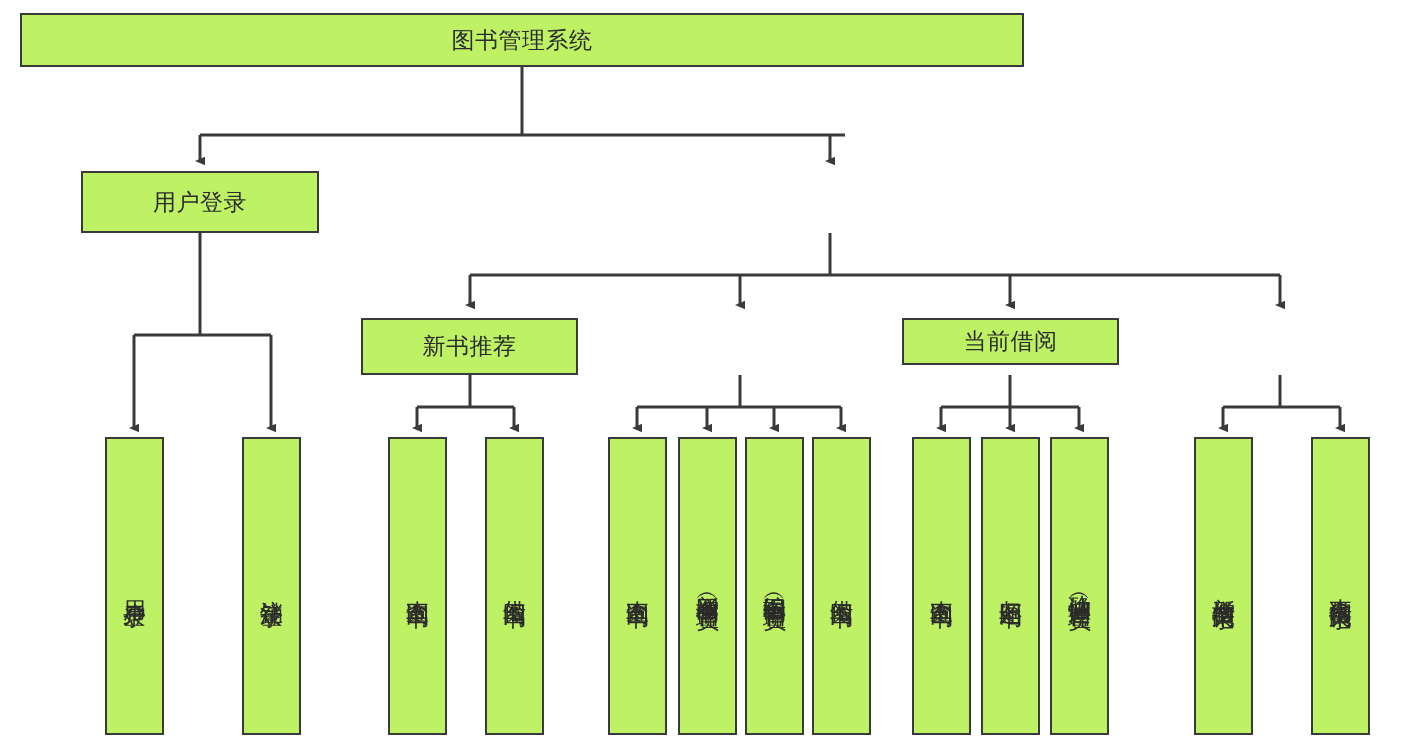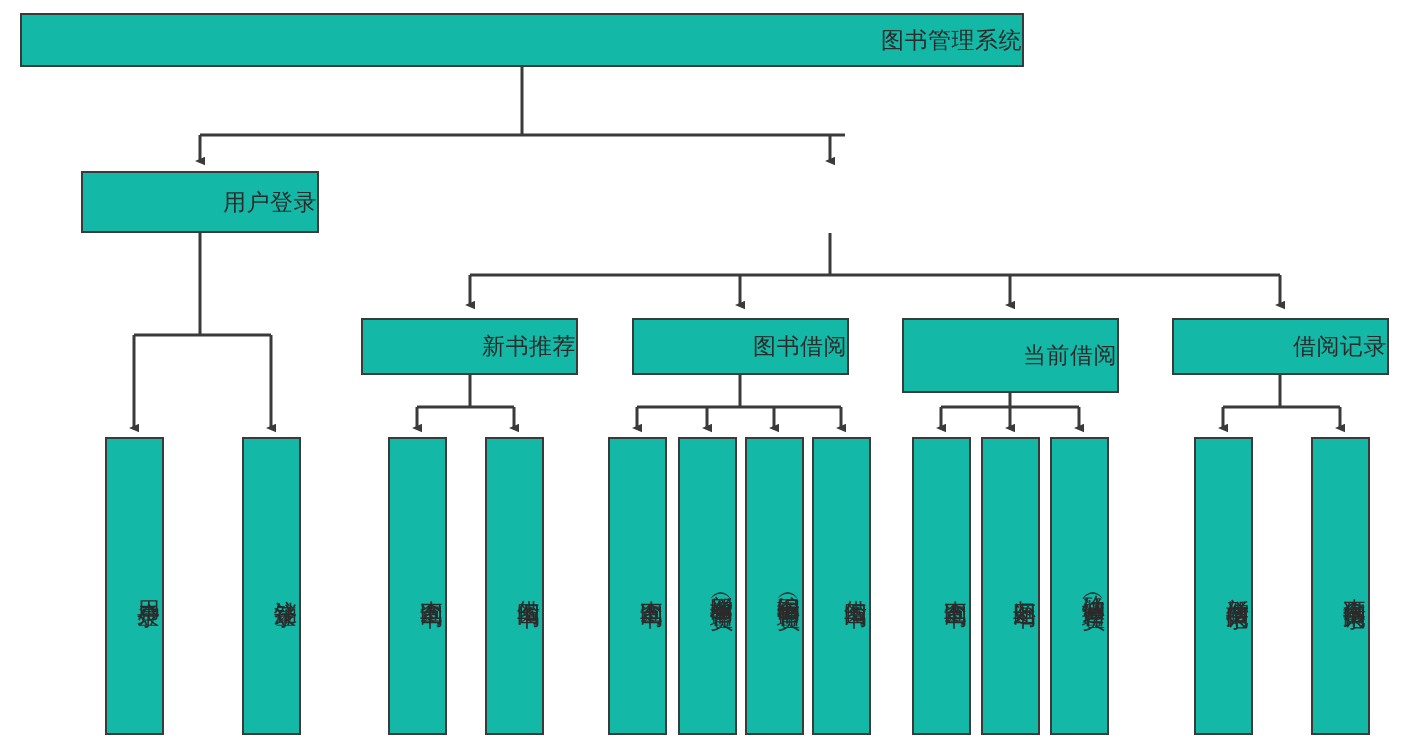--- a/index.html
+++ b/index.html
@@ -22,25 +22,25 @@
   svg.diagram-canvas {
     position: absolute;
     left: 0;
     top: 0;
     width: 1405px;
     height: 747px;
   }
   .node-box {
     position: absolute;
     box-sizing: border-box;
-    background: #14b8a6;
+    background: #bef264;
     border: 2px solid #3a3a3a;
     display: flex;
     align-items: center;
-    justify-content: flex-end;
+    justify-content: center;
     overflow: hidden;
   }
   .node-label-h {
     font-size: 23px;
     color: #2b2b2b;
     line-height: 1.15;
     white-space: nowrap;
     letter-spacing: 0.5px;
   }
   .node-label-v {
@@ -134,28 +134,22 @@
     <span class="node-label-h">图书管理系统</span>
   </div>
 
   <div class="node-box" style="left:81px; top:171px; width:238px; height:62px;">
     <span class="node-label-h">用户登录</span>
   </div>
 
   <div class="node-box" style="left:361px; top:318px; width:217px; height:57px;">
     <span class="node-label-h">新书推荐</span>
   </div>
-  <div class="node-box" style="left:632px; top:318px; width:217px; height:57px;">
-    <span class="node-label-h">图书借阅</span>
-  </div>
-  <div class="node-box" style="left:902px; top:318px; width:217px; height:75px;">
+  <div class="node-box" style="left:902px; top:318px; width:217px; height:47px;">
     <span class="node-label-h">当前借阅</span>
-  </div>
-  <div class="node-box" style="left:1172px; top:318px; width:217px; height:57px;">
-    <span class="node-label-h">借阅记录</span>
   </div>
 
   <div class="node-box" style="left:105px; top:437px; width:59px; height:298px;">
     <span class="node-label-v">用户登录</span>
   </div>
   <div class="node-box" style="left:242px; top:437px; width:59px; height:298px;">
     <span class="node-label-v">注销登录</span>
   </div>
 
   <div class="node-box" style="left:388px; top:437px; width:59px; height:298px;">

